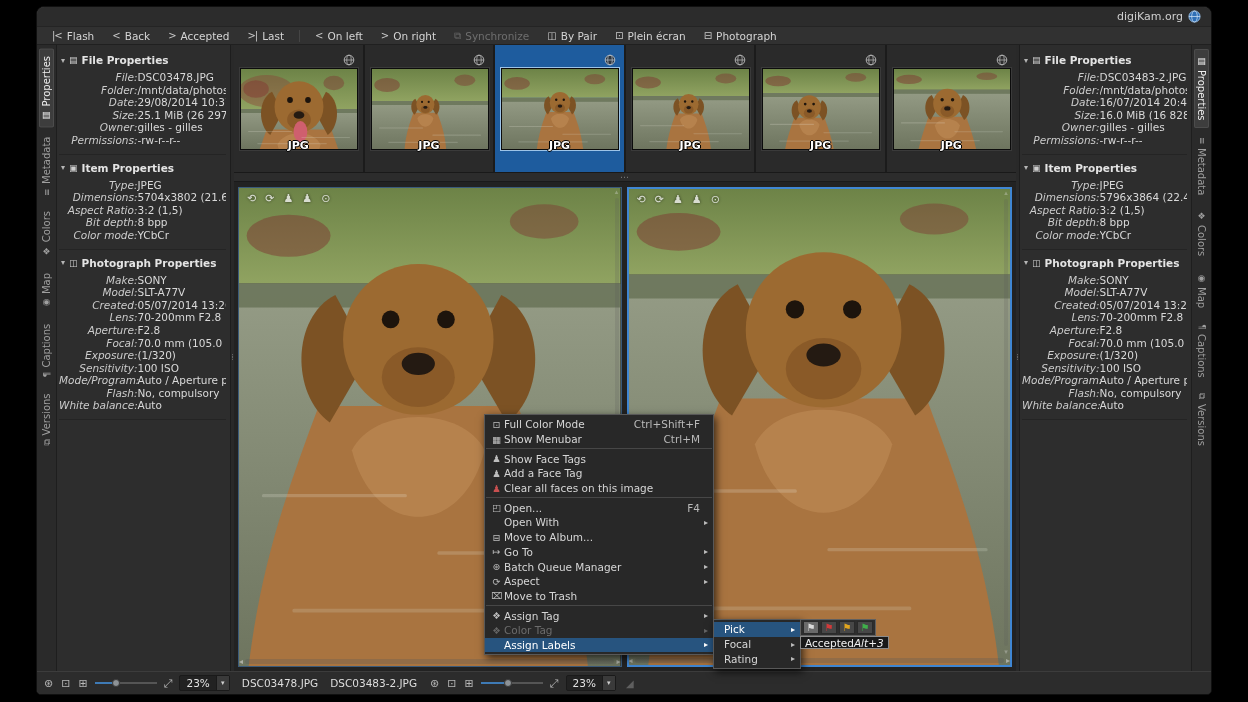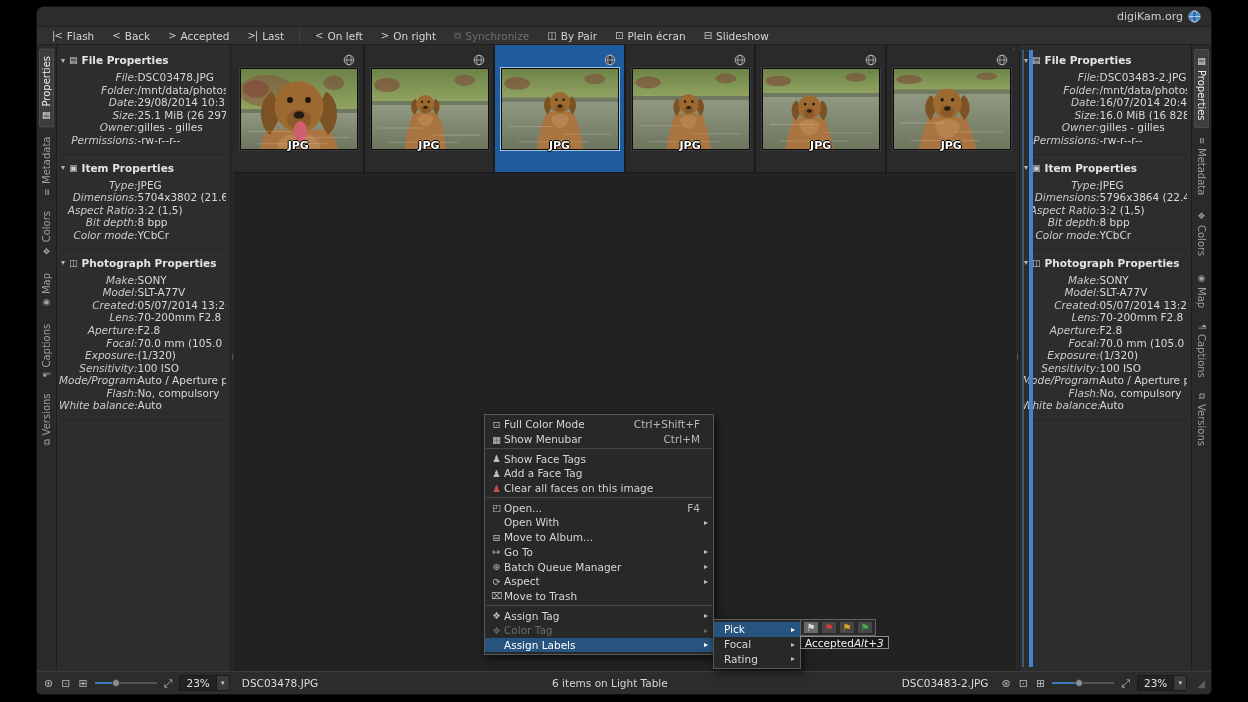--- a/index.html
+++ b/index.html
@@ -42,21 +42,21 @@
   .sec-header .tri { font-size:8px; color:#b5b5b5; }
   .sec-header .g-icon { font-size:9px; color:#cfcfcf; }
   .sec-body { padding:1px 0 7px 0; border-bottom:1px solid #242424; margin-bottom:2px; }
   .prow { display:grid; grid-template-columns:47% 53%; line-height:12.6px; }
   .plabel { text-align:right; font-style:italic; color:#cccccc; white-space:nowrap; }
   .pvalue { color:#d9d9d9; white-space:nowrap; overflow:hidden; }
 
   .vsplit { width:3px; background:#292929; position:relative; flex:0 0 auto; }
   .vsplit .dots { position:absolute; top:50%; left:0; width:3px; transform:translateY(-50%); color:#6d6d6d; font-size:8px; line-height:4px; text-align:center; }
 
-  .center { flex:1 1 auto; display:flex; flex-direction:row; min-width:0; background:#222; }
+  .center { flex:1 1 auto; display:flex; flex-direction:column; min-width:0; background:#222; }
 
   
   .thumbbar { height:128px; display:flex; background:#272727; border-bottom:1px solid #191919; flex:0 0 auto; }
   .thumb { width:130.6px; flex:0 0 auto; background:#2a2a2a; border-right:2px solid #1b1b1b; position:relative; }
   .thumb.selected { background:#1e5c9e; }
   .thumb .globe { position:absolute; top:6px; right:8px; opacity:.85; }
   .thumb .scene { position:absolute; left:6px; top:23px; width:118px; height:82px; border:1px solid #0c0c0c; box-shadow:0 0 0 1px #3a3a3a; overflow:hidden; }
   .thumb.selected .scene { box-shadow:0 0 0 1px #9dc4e8; }
   .thumb .fmt { position:absolute; left:0; right:0; top:94px; text-align:center; color:#fff; font-weight:bold; font-size:11px; text-shadow:-1px 0 #000, 1px 0 #000, 0 -1px #000, 0 1px #000; }
   .scene svg { width:100%; height:100%; display:block; }
@@ -172,21 +172,21 @@
         <span class="tbtn">
         <span class="g-icon" data-icon="by-pair-icon">◫</span>
         <span>By Pair</span>
       </span>
         <span class="tbtn">
         <span class="g-icon" data-icon="fullscreen-icon">⊡</span>
         <span>Plein écran</span>
       </span>
         <span class="tbtn">
         <span class="g-icon" data-icon="slideshow-icon">⊟</span>
-        <span>Slideshow</span>
+        <span>Photograph</span>
       </span>
       </div>
 
     <div class="main">
 
       <div class="tabstrip left">
           <div class="vtab selected">
           <span class="g-icon" data-icon="properties-tab-icon">▤</span>
           <span>Properties</span>
         </div>
@@ -866,21 +866,20 @@
             <div class="fill" style="width:20px"></div>
             <div class="knob" style="left:17px"></div>
         </div>
         <span class="sb-icon g-icon" data-icon="zoom-fit-icon">⤢</span>
         <div class="combo">
           <span class="val">23%</span>
           <span class="btn">▾</span>
         </div>
         <span class="sb-file">DSC03478.JPG</span>
       </div>
-      <div class="sb-center">6 items on Light Table</div>
       <div class="sb-group">
         <span class="sb-file">DSC03483-2.JPG</span>
         <span class="sb-icon g-icon" data-icon="gear-icon">⊛</span>
         <span class="sb-icon g-icon" data-icon="fit-window-icon">⊡</span>
         <span class="sb-icon g-icon" data-icon="one-one-icon">⊞</span>
         <div class="slider">
           <div class="track"></div>
             <div class="fill" style="width:26px"></div>
             <div class="knob" style="left:23px"></div>
         </div>

